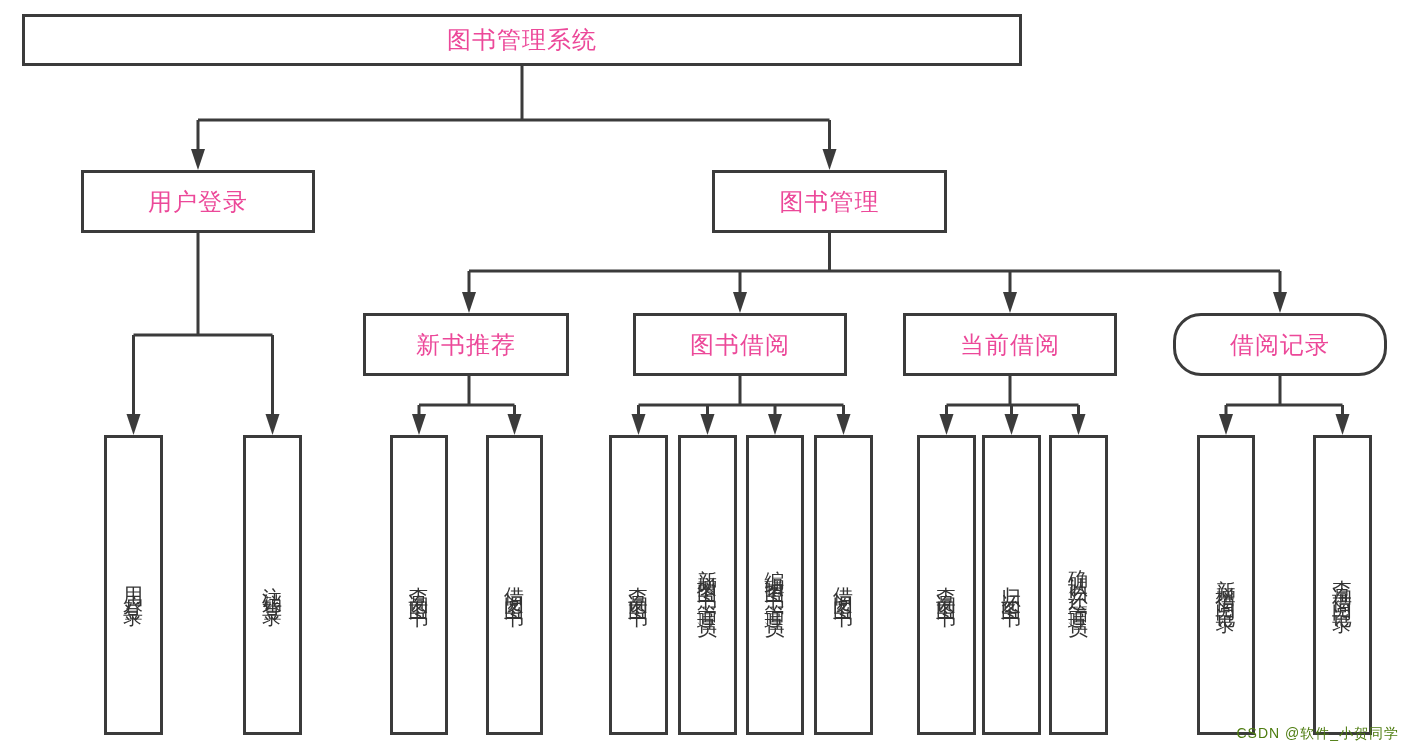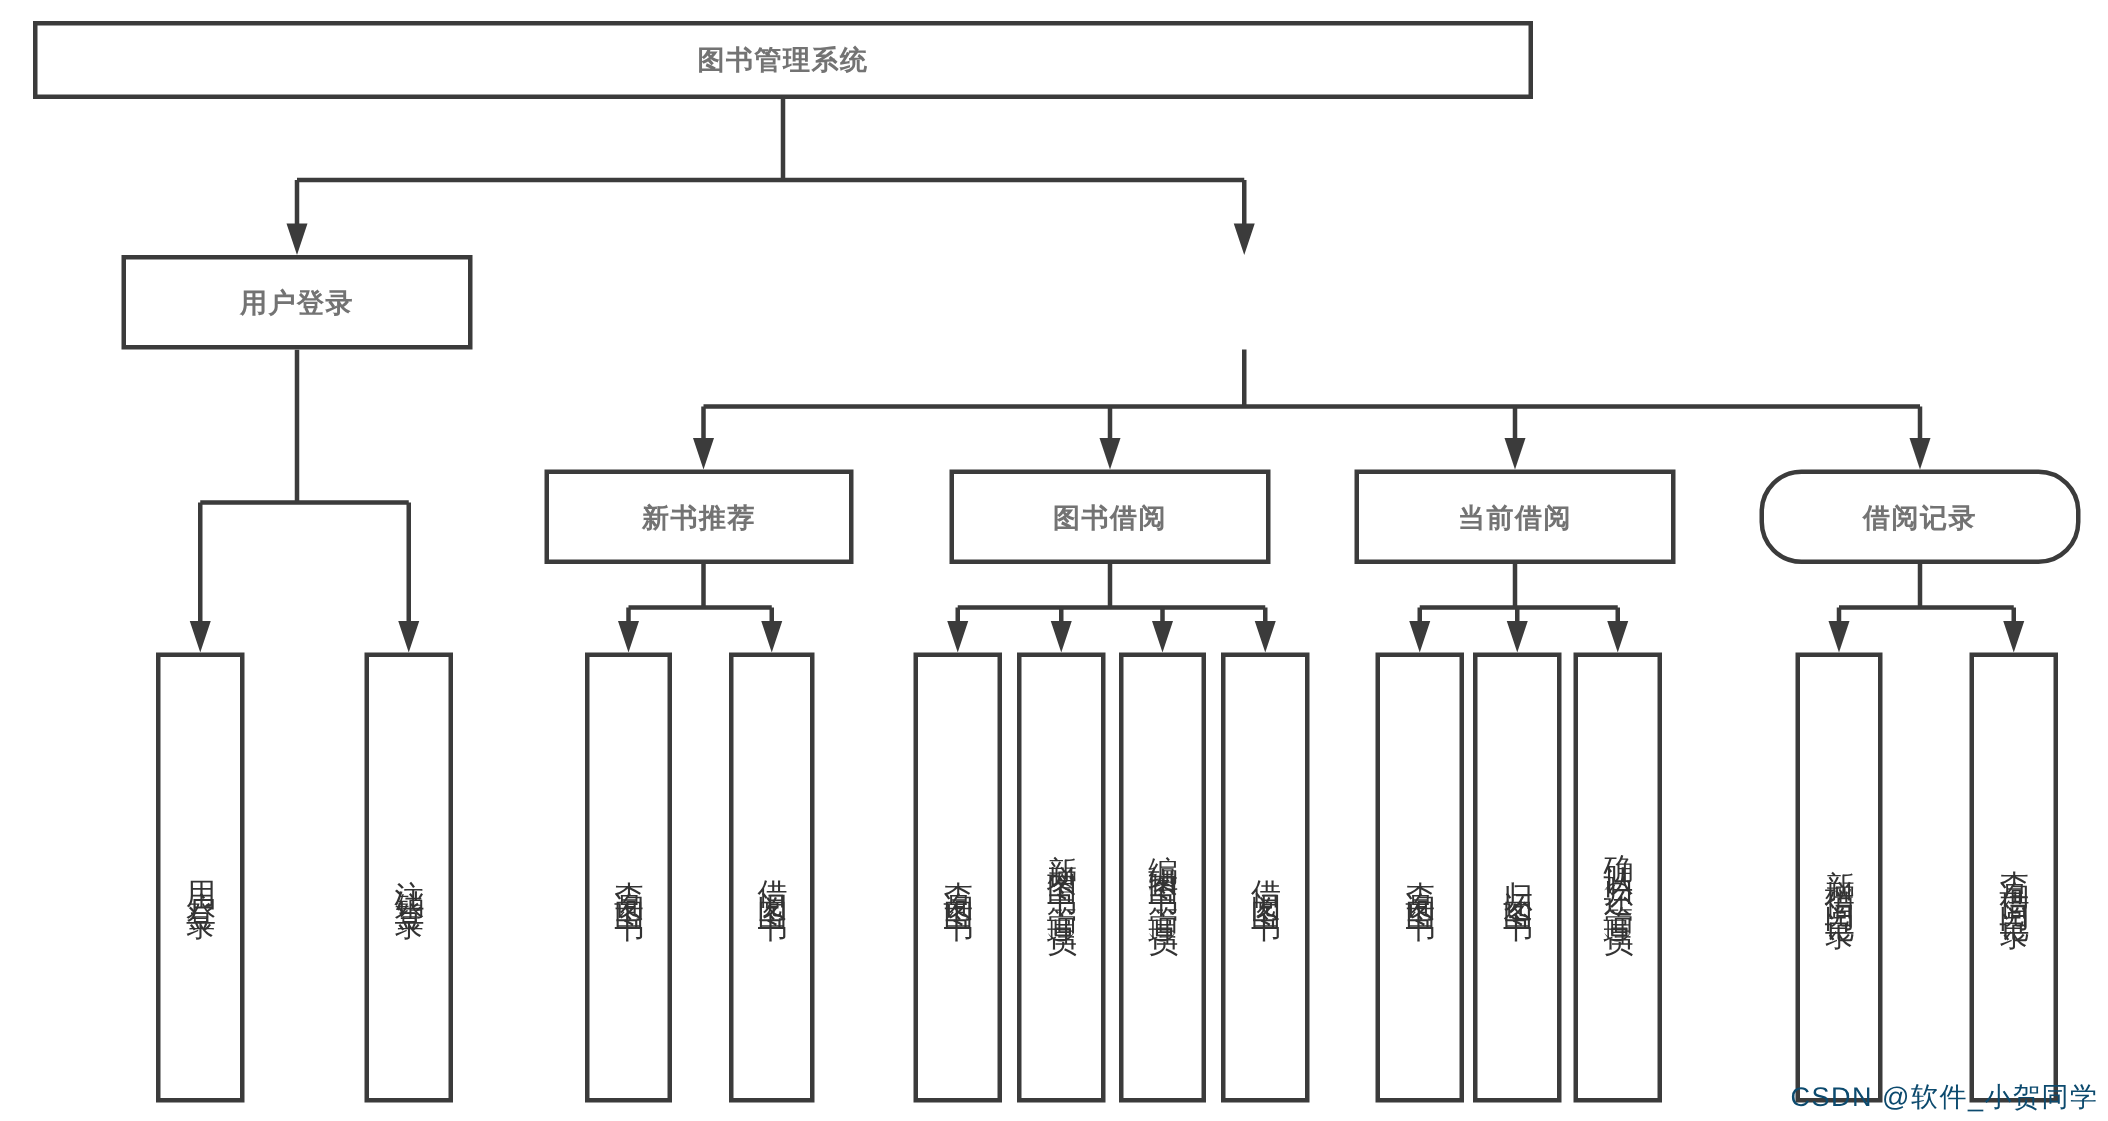--- a/index.html
+++ b/index.html
@@ -16,40 +16,39 @@
     position:absolute;
     box-sizing:border-box;
     border:3px solid #3b3b3b;
     background:#ffffff;
     display:flex;
     align-items:center;
     justify-content:center;
     z-index:2;
   }
   .hlabel{
-    font-size:18px;
+    font-size:24px;
     letter-spacing:1px;
-    color:#737373;
+    color:#ec4899;
     white-space:nowrap;
-    font-weight:bold;
   }
   .leaf .vlabel{
     writing-mode:vertical-rl;
     text-orientation:mixed;
     font-size:20px;
     line-height:1;
     letter-spacing:7px;
     color:#333333;
   }
   .watermark{
     position:absolute;
     right:6px;
     bottom:4px;
-    font-size:18px;
-    color:#0c4a6e;
+    font-size:14px;
+    color:#4d7c0f;
     letter-spacing:1px;
     z-index:3;
     white-space:nowrap;
     margin-top:48px;
   }
 </style>
 </head>
 <body>
 
 <div class="canvas">
@@ -93,20 +92,23 @@
       <polygon points="1335.5,414 1349.5,414 1342.5,435"></polygon>
     </g>
   </svg>
 
   <div class="node" style="left:22px;top:14px;width:1000px;height:52px;">
     <span class="hlabel">图书管理系统</span>
   </div>
 
   <div class="node" style="left:81px;top:170px;width:234px;height:63px;">
     <span class="hlabel">用户登录</span>
+  </div>
+  <div class="node" style="left:712px;top:170px;width:235px;height:63px;">
+    <span class="hlabel">图书管理</span>
   </div>
 
   <div class="node" style="left:363px;top:313px;width:206px;height:63px;">
     <span class="hlabel">新书推荐</span>
   </div>
   <div class="node" style="left:633px;top:313px;width:214px;height:63px;">
     <span class="hlabel">图书借阅</span>
   </div>
   <div class="node" style="left:903px;top:313px;width:214px;height:63px;align-items:center;">
     <span class="hlabel">当前借阅</span>

